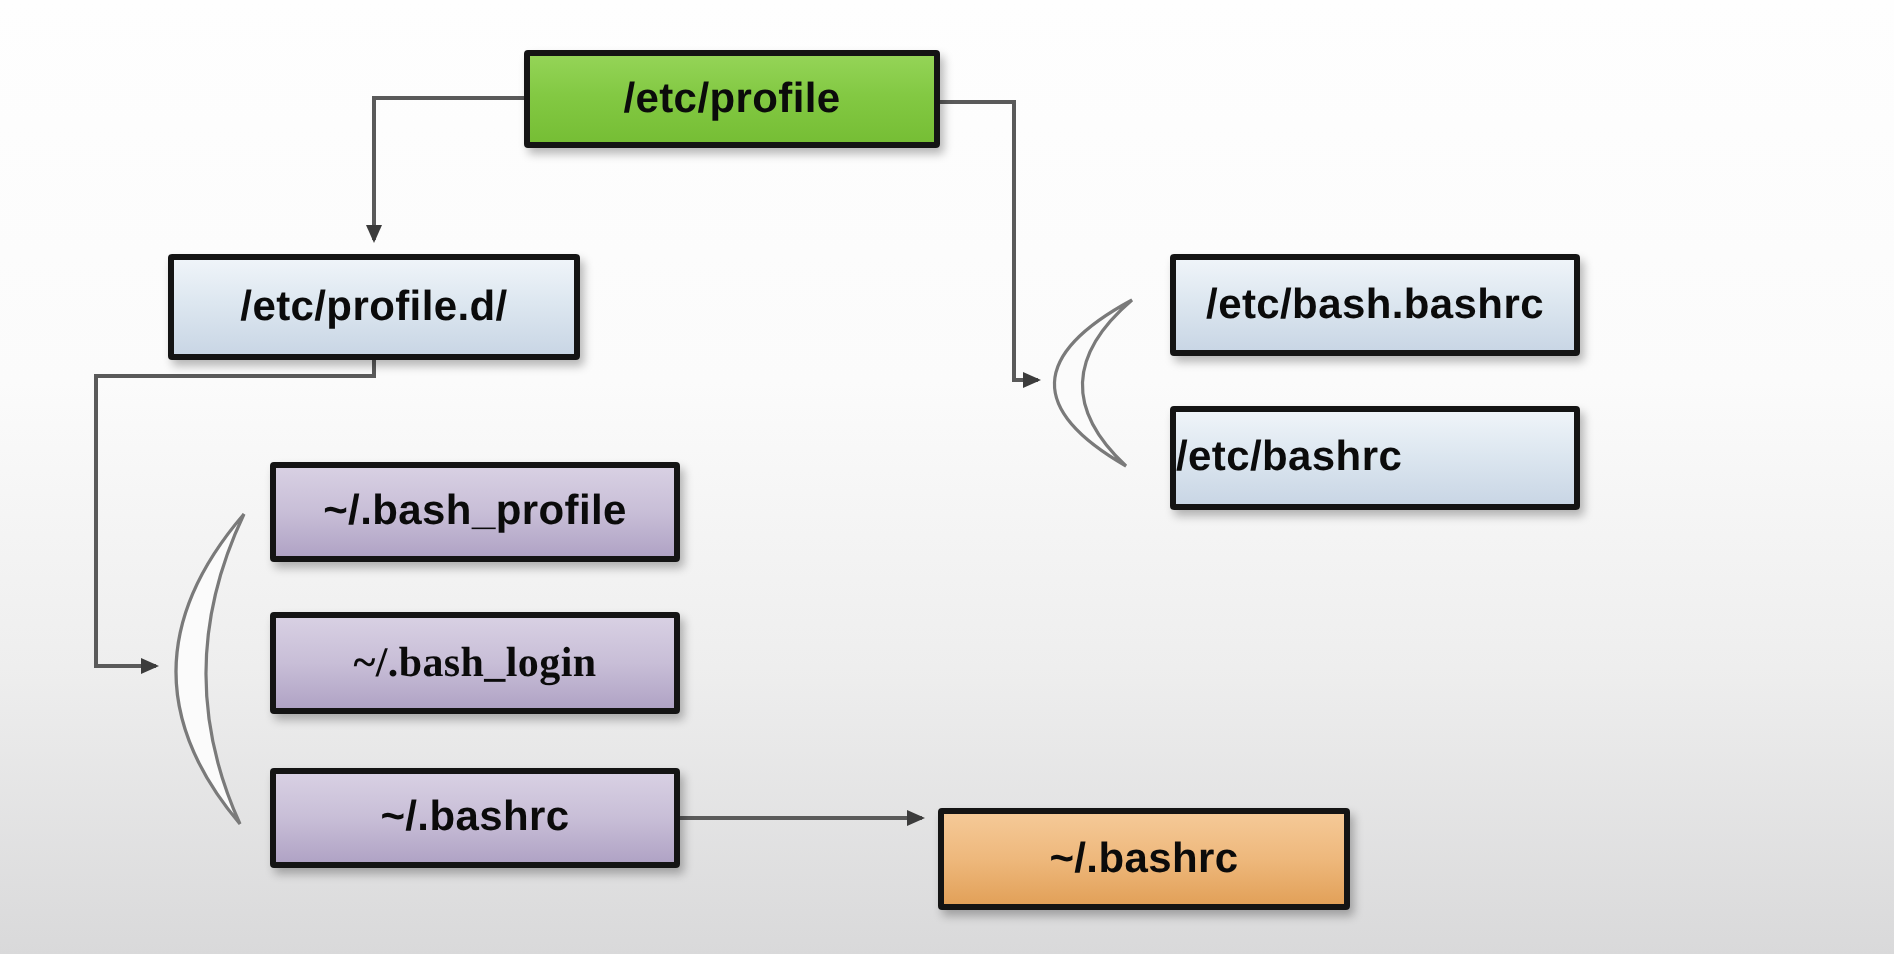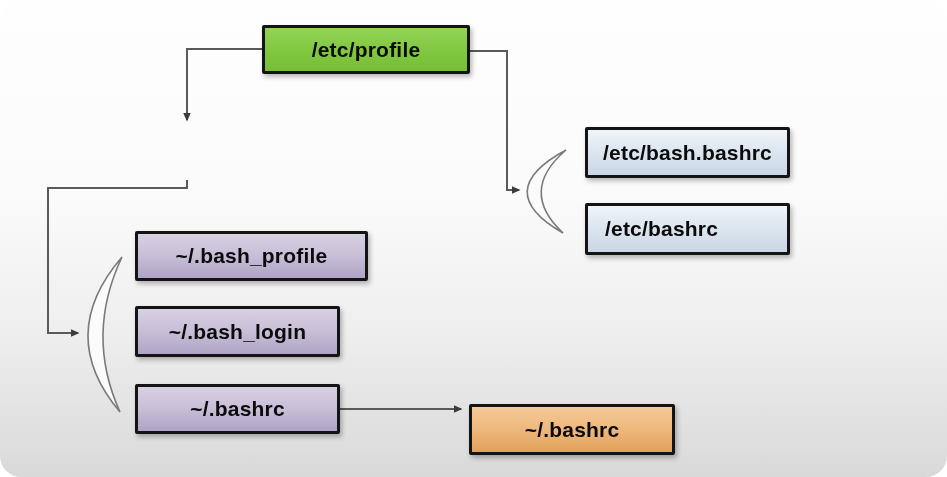--- a/index.html
+++ b/index.html
@@ -5,21 +5,20 @@
   html,body{margin:0;padding:0;}
   body{
     font-family:"Liberation Sans","DejaVu Sans",sans-serif;
     background:#ffffff;
   }
   #canvas{
     position:relative;
     width:947px;height:477px;
     overflow:hidden;
     background:linear-gradient(180deg,#fefefe 0%,#fbfbfb 40%,#eeeeee 70%,#d9d9da 100%);
-    border-radius:21px;
   }
   #connector-layer{
     position:absolute;left:0;top:0;width:947px;height:477px;
   }
   .node{
     position:absolute;
     box-sizing:border-box;
     border:3px solid #141414;
     border-radius:2px;
     display:flex;align-items:center;justify-content:center;
@@ -36,21 +35,20 @@
     background:linear-gradient(180deg,#eff4f9 0%,#dde7f0 45%,#c9d6e5 100%);
   }
   .node.purple{
     background:linear-gradient(180deg,#d8d0e3 0%,#c8bed7 50%,#b0a3c5 100%);
   }
   .node.orange{
     background:linear-gradient(180deg,#f5c997 0%,#eeb87c 50%,#e2a159 100%);
   }
   .node.align-left{
     justify-content:flex-start;
-    padding-left:17px;
   }
   .edge{
     fill:none;
     stroke:#5a5a5a;
     stroke-width:2;
   }
   .brace{
     fill:#fbfbfb;
     stroke:#7a7a7a;
     stroke-width:1.6;
@@ -76,26 +74,27 @@
 
     <path class="edge" d="M340,409 L461,409" marker-end="url(#arrowhead)"></path>
 
     <path class="brace" d="M566,150 Q490,191 563,233 Q518,191 566,150 Z"></path>
 
     <path class="brace" d="M122,257 Q55,335 120,412 Q85,335 122,257 Z"></path>
   </svg>
 
   <div class="node green" style="left:262px;top:25px;width:208px;height:49px;">/etc/profile</div>
 
+  <div class="node blue" style="left:84px;top:127px;width:206px;height:53px;">/etc/profile.d/</div>
 
   <div class="node blue" style="left:585px;top:127px;width:205px;height:51px;">/etc/bash.bashrc</div>
 
   <div class="node blue align-left" style="left:585px;top:203px;width:205px;height:52px;">/etc/bashrc</div>
 
-  <div class="node purple" style="left:135px;top:231px;width:233px;height:50px;">~/.bash_profile</div>
+  <div class="node purple" style="left:135px;top:231px;width:205px;height:50px;">~/.bash_profile</div>
 
-  <div class="node purple" style="left:135px;top:306px;width:205px;height:51px;">~/.bash_login</div>
+  <div class="node purple" style="left:135px;top:306px;width:205px;height:51px;font-family:Liberation Serif, serif;">~/.bash_login</div>
 
   <div class="node purple" style="left:135px;top:384px;width:205px;height:50px;">~/.bashrc</div>
 
   <div class="node orange" style="left:469px;top:404px;width:206px;height:51px;">~/.bashrc</div>
 
 </div>
 
 </body></html>

